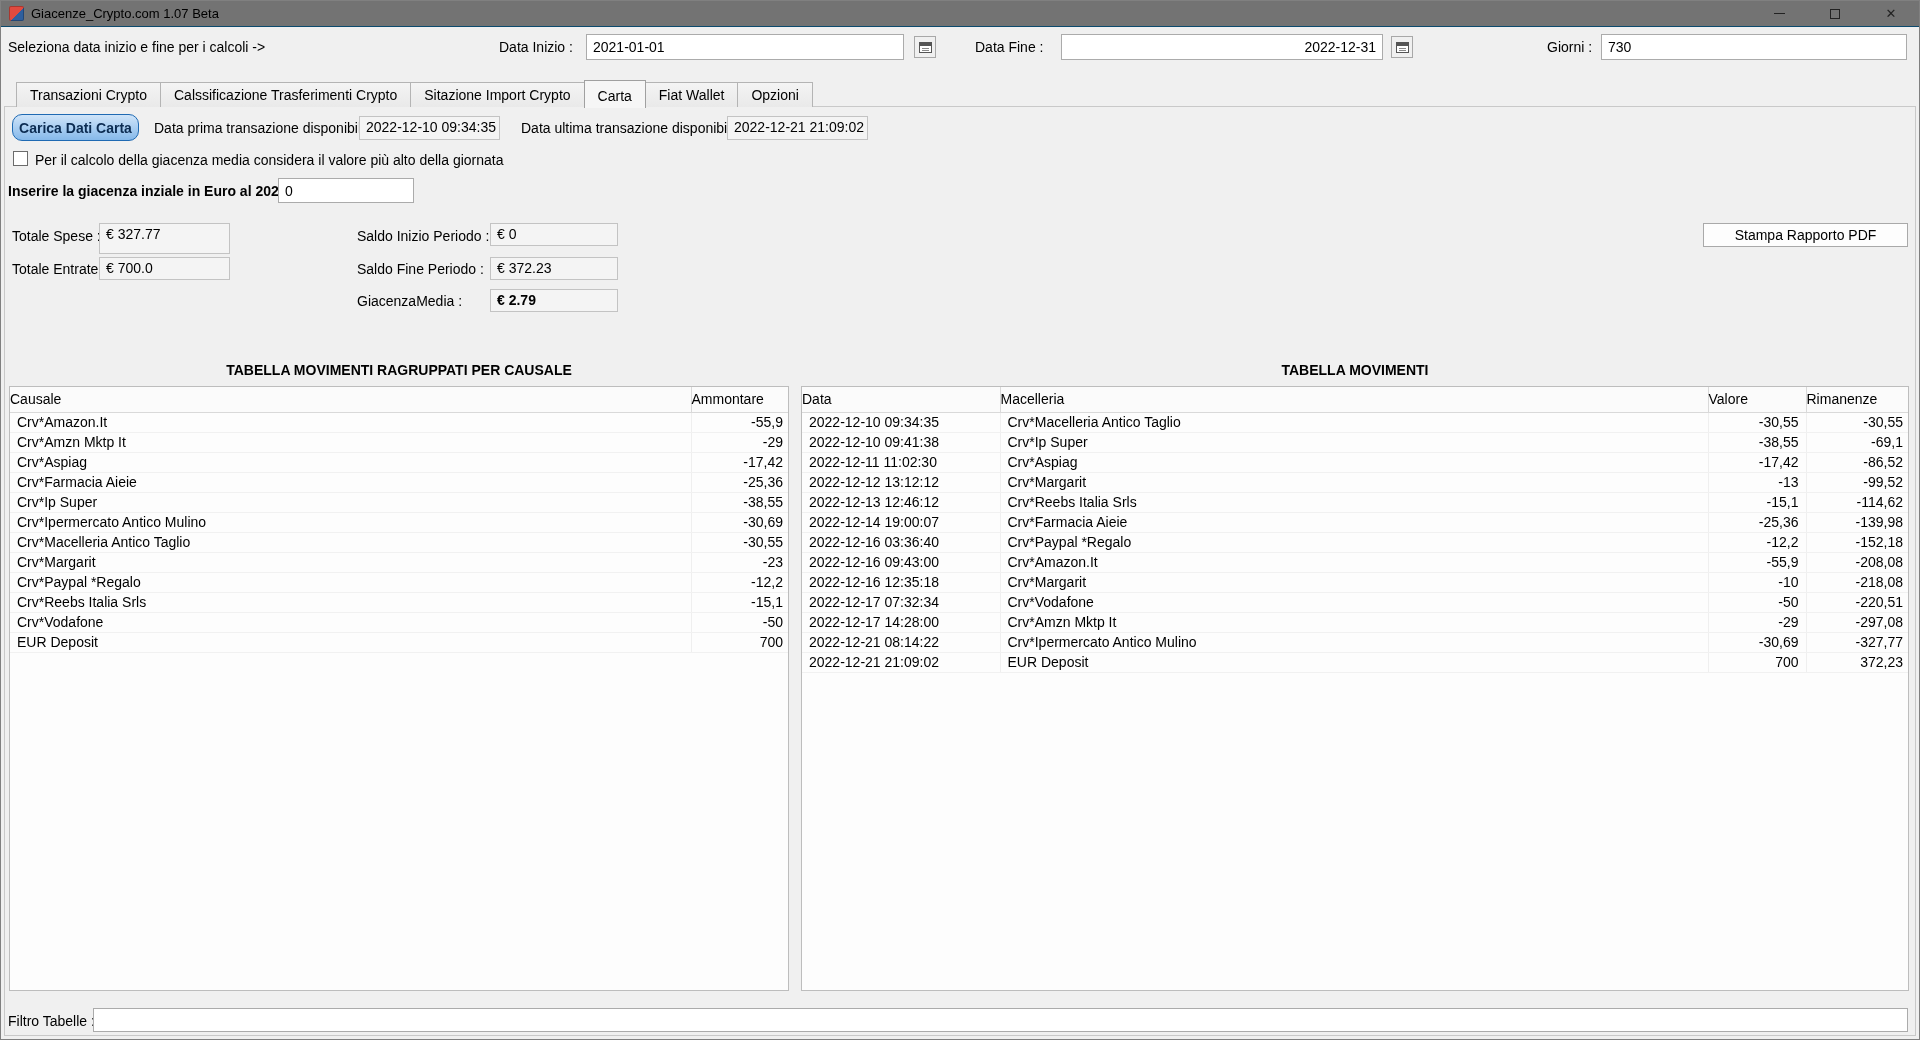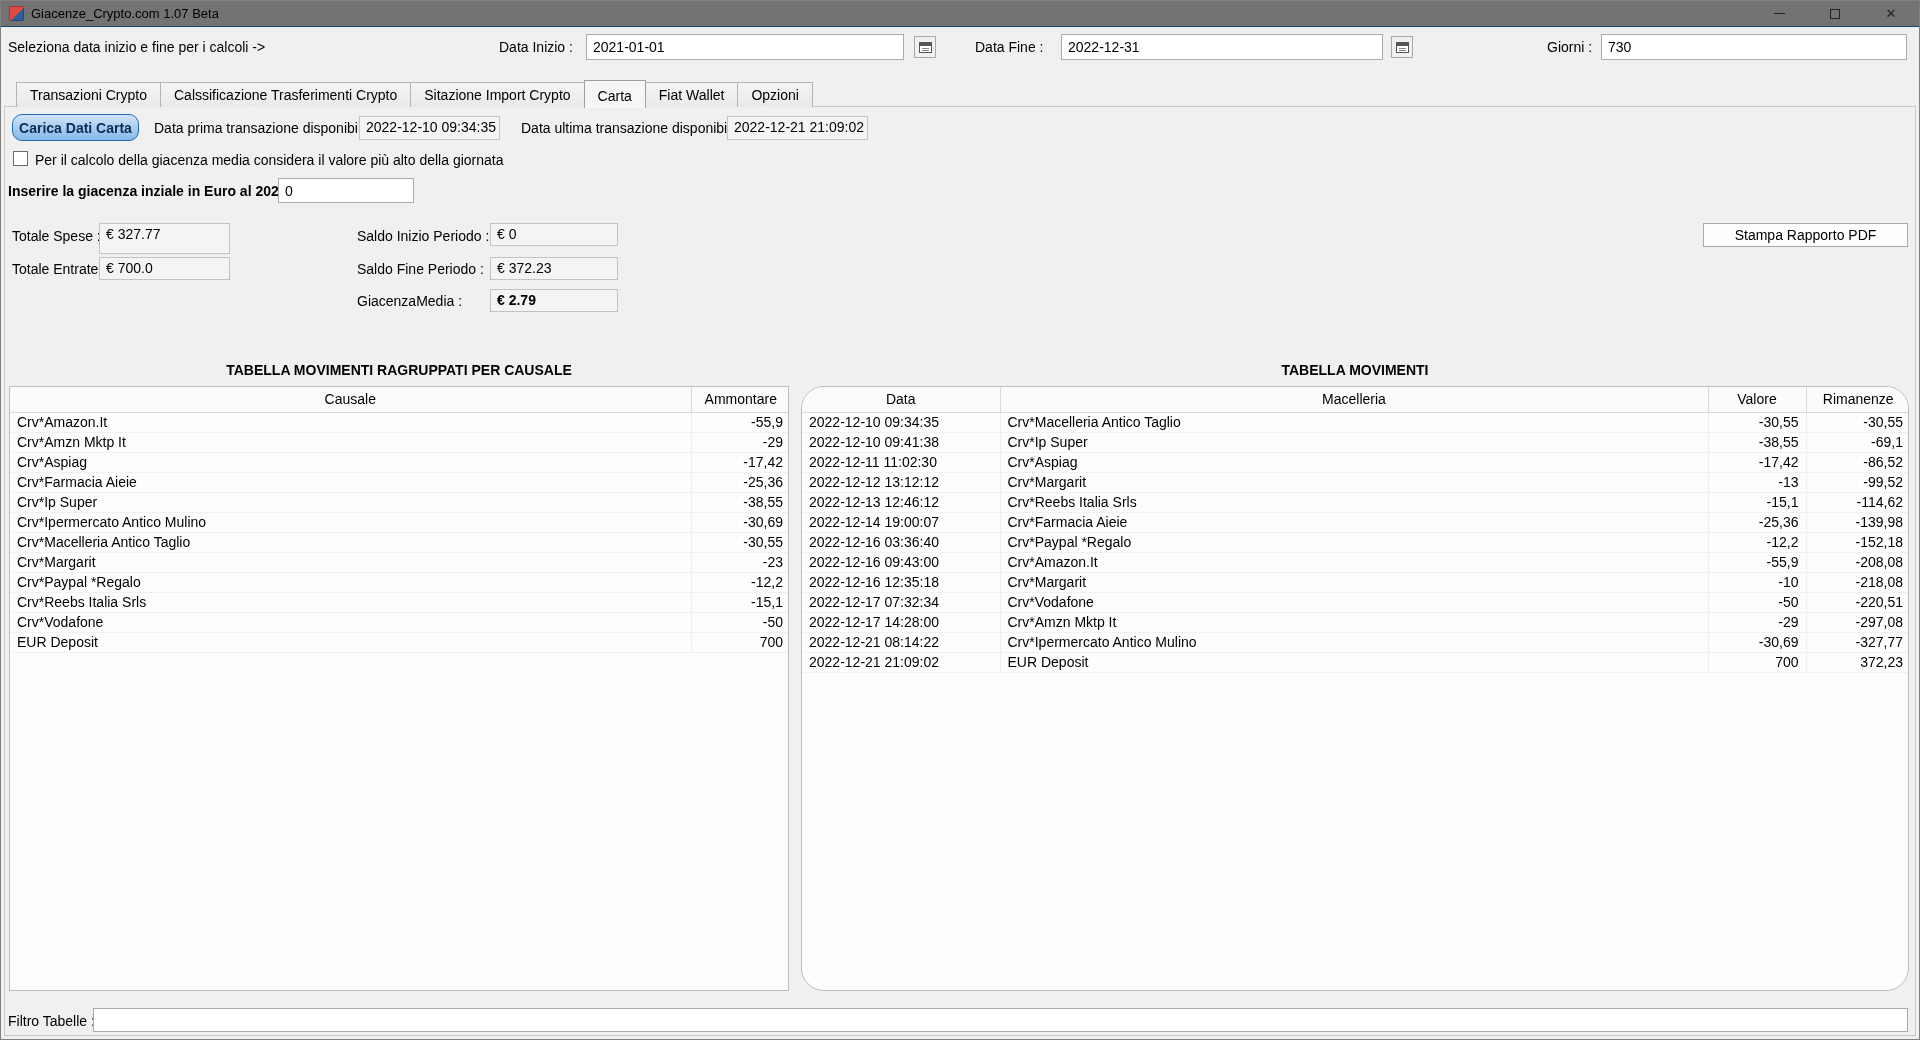--- a/index.html
+++ b/index.html
@@ -53,21 +53,21 @@
                  font-family:"Liberation Sans", sans-serif; cursor:pointer; border-radius:10px; }
   .std-btn { position:absolute; background:#fdfdfd; border:1px solid #a9a9a9; font-size:14px;
              font-family:"Liberation Sans", sans-serif; cursor:pointer; }
   .checkbox { position:absolute; left:12px; top:150px; width:15px; height:15px; background:#fff;
               border:1px solid #6b6b6b; cursor:pointer; }
 
   
   .grid-title { position:absolute; text-align:center; font-weight:bold; font-size:14px; }
   .grid-wrap { position:absolute; background:#fdfdfd; border:1px solid #bdbdbd; overflow:hidden; }
   table.grid { width:100%; border-collapse:collapse; table-layout:fixed; font-size:14px; }
-  table.grid th { height:25px; font-weight:normal; text-align:center; background:#fbfbfb;
+  table.grid th { height:25px; font-weight:normal; text-align:left; background:#fbfbfb;
                   border:1px solid #d9d9d9; border-top:none; }
   table.grid th:first-child { border-left:none; }
   table.grid th:last-child { border-right:none; }
   table.grid td { height:20px; padding:0 7px; border-right:1px solid #efefef; border-bottom:1px solid #f1f1f1;
                   white-space:nowrap; overflow:hidden; }
   table.grid td:last-child { border-right:none; }
   td.num { text-align:right; }
 
   .bold { font-weight:bold; }
 </style>
@@ -92,21 +92,21 @@
 
   <span class="lbl" style="left:7px; top:38px;">Seleziona data inizio e fine per i calcoli -&gt;</span>
 
   <span class="lbl" style="left:498px; top:38px;">Data Inizio :</span>
   <input class="txt" style="left: 585px; top: 33px; width: 318px; height: 26px;" value="2021-01-01">
   <span class="cal-btn" style="left:913px; top:35px;">
       <span class="cal-glyph"></span>
     </span>
 
   <span class="lbl" style="left:974px; top:38px;">Data Fine :</span>
-  <input class="txt" style="left: 1060px; top: 33px; width: 322px; height: 26px;" value="2022-12-31">
+  <input class="txt" style="left: 1060px; top: 33px; width: 322px; height: 26px; text-align: right;" value="2022-12-31">
   <span class="cal-btn" style="left:1390px; top:35px;">
       <span class="cal-glyph"></span>
     </span>
 
   <span class="lbl" style="left:1546px; top:38px;">Giorni :</span>
   <input class="txt" style="left: 1600px; top: 33px; width: 306px; height: 26px;" value="730">
 
   <div class="tabstrip">
     <span class="tab">Transazioni Crypto</span>
     <span class="tab">Calssificazione Trasferimenti Crypto</span>
@@ -209,21 +209,21 @@
           </tr>
           <tr>
             <td>EUR Deposit</td>
             <td class="num">700</td>
           </tr>
         </tbody>
     </table>
   </div>
 
   <div class="grid-title" style="left:800px; top:361px; width:1108px;">TABELLA MOVIMENTI</div>
-  <div class="grid-wrap" style="left:800px; top:385px; width:1108px; height:605px;border-radius:23px;">
+  <div class="grid-wrap" style="left:800px; top:385px; width:1108px; height:605px;">
     <table class="grid">
       <colgroup>
           <col style="width:198px">
           <col style="width:708px">
           <col style="width:98px">
           <col style="width:104px">
         </colgroup>
       <thead>
         <tr>
           <th>Data</th>

